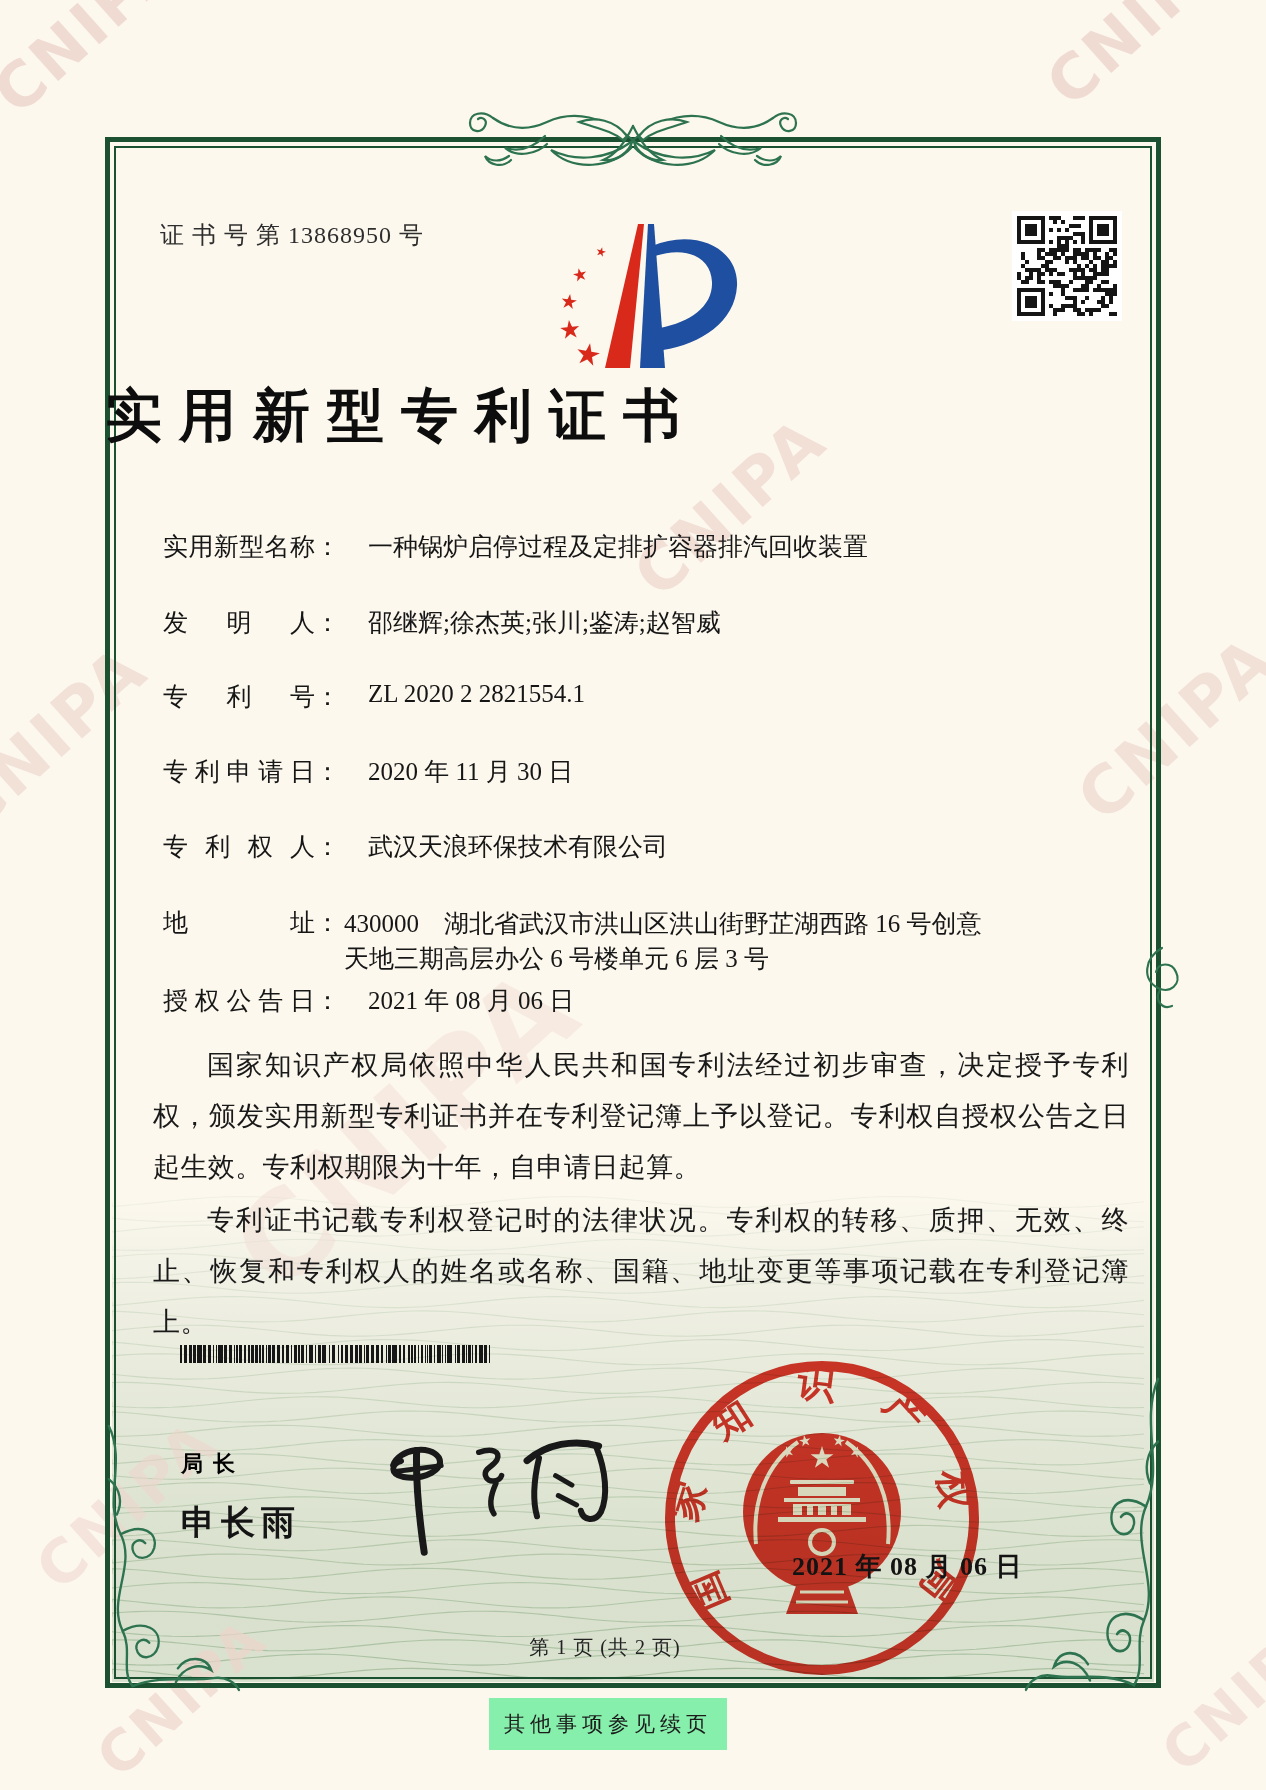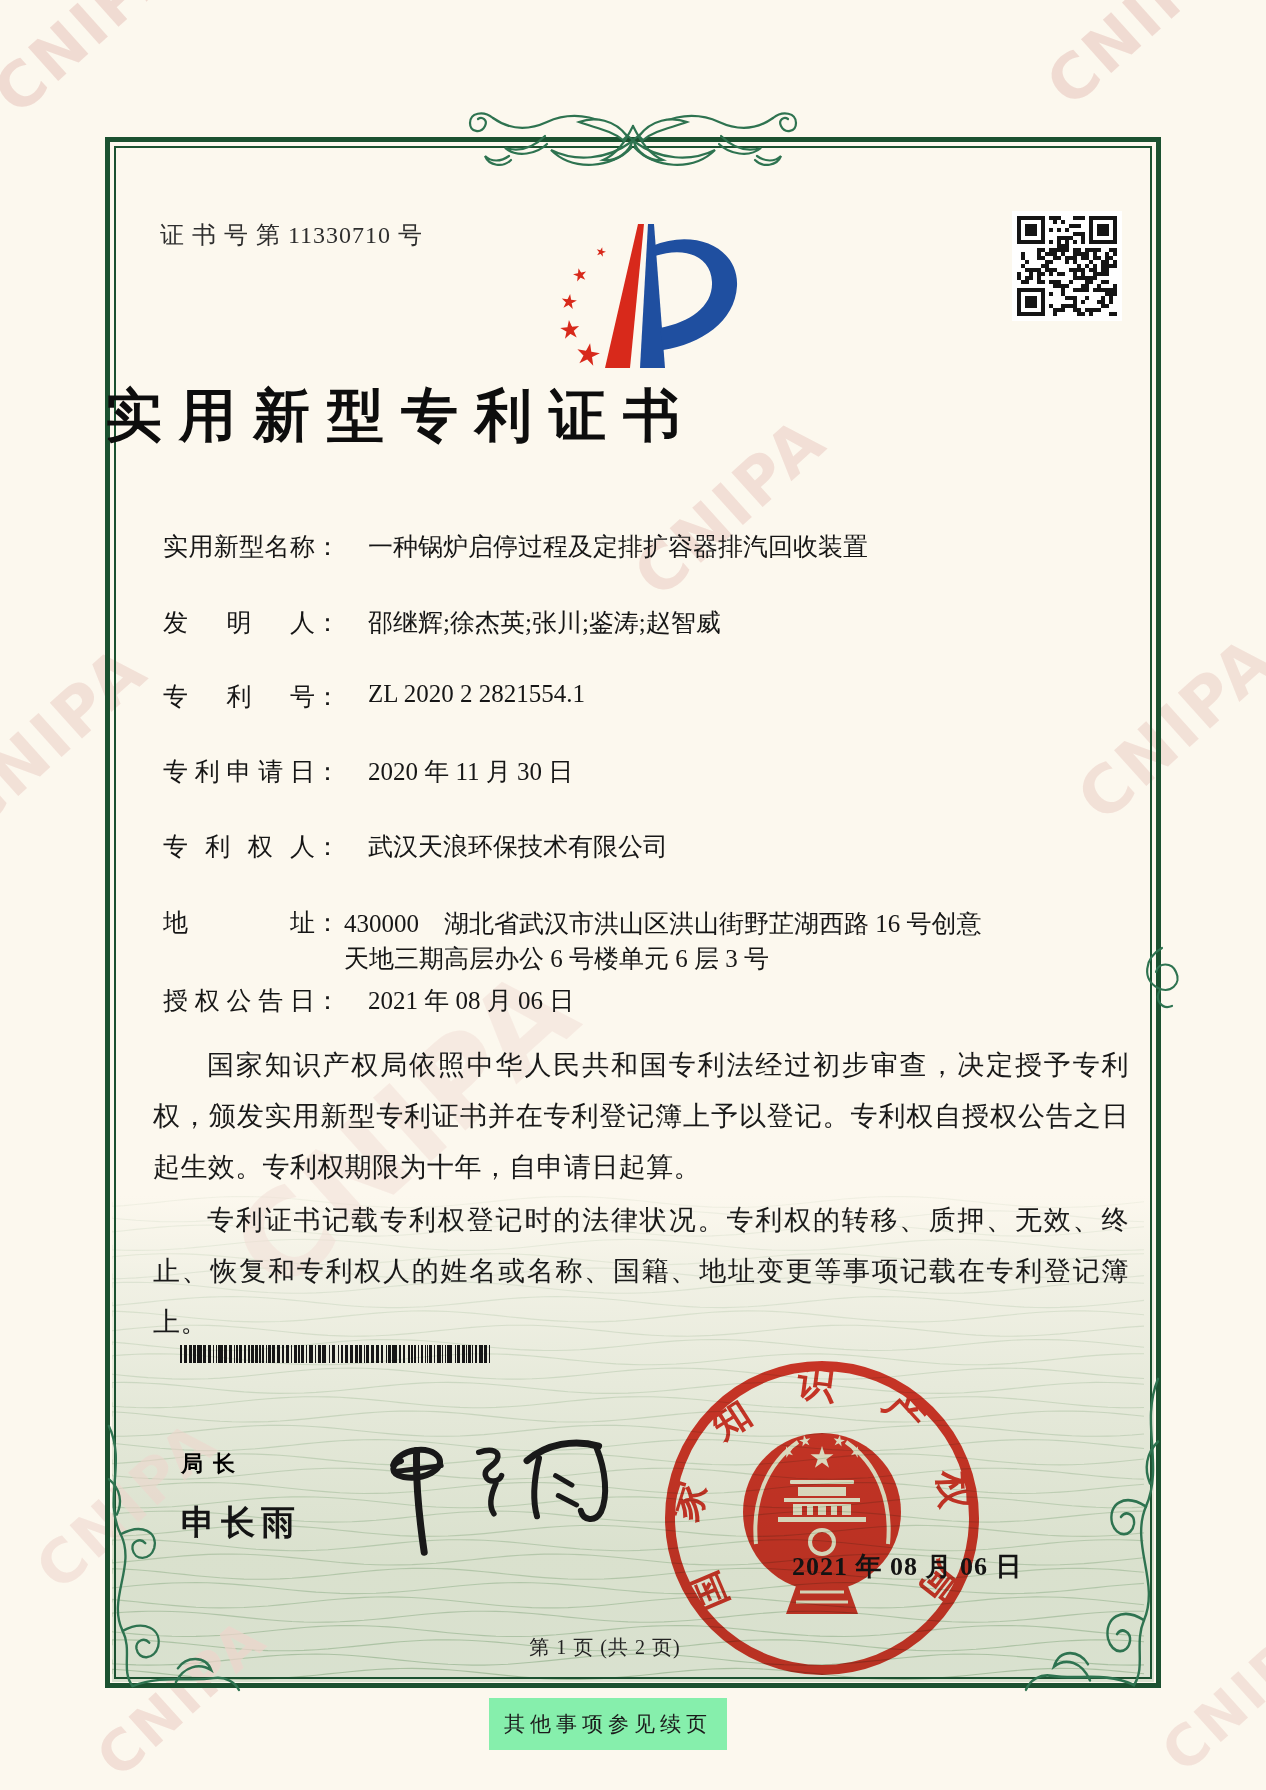--- a/index.html
+++ b/index.html
@@ -145,21 +145,21 @@
     </g>
   </svg>
 
   <svg class="ornament" style="left:1134px;top:944px" width="56" height="70" viewBox="0 0 56 70">
     <g stroke="#2e7350" stroke-width="2.2" fill="none" stroke-linecap="round">
       <path d="M28 4 C10 14 8 36 24 44 C36 50 48 40 42 28 C38 18 24 18 22 28"></path>
       <path d="M26 46 C20 56 28 66 38 62"></path>
     </g>
   </svg>
 
-  <div class="cert-no">证 书 号 第 11330710 号</div>
+  <div class="cert-no">证 书 号 第 13868950 号</div>
 
   <svg class="logo" viewBox="0 0 206 150">
     <defs>
         <path id="st" d="M0,-1 0.588,0.809 -0.951,-0.309 0.951,-0.309 -0.588,0.809 Z"></path>
       </defs>
     <g fill="#d8291b">
       <use href="#st" transform="translate(58,32) scale(5) rotate(14)"></use>
       <use href="#st" transform="translate(37,55) scale(7) rotate(-12)"></use>
       <use href="#st" transform="translate(26,82) scale(8) rotate(8)"></use>
       <use href="#st" transform="translate(27,110) scale(10) rotate(-6)"></use>

